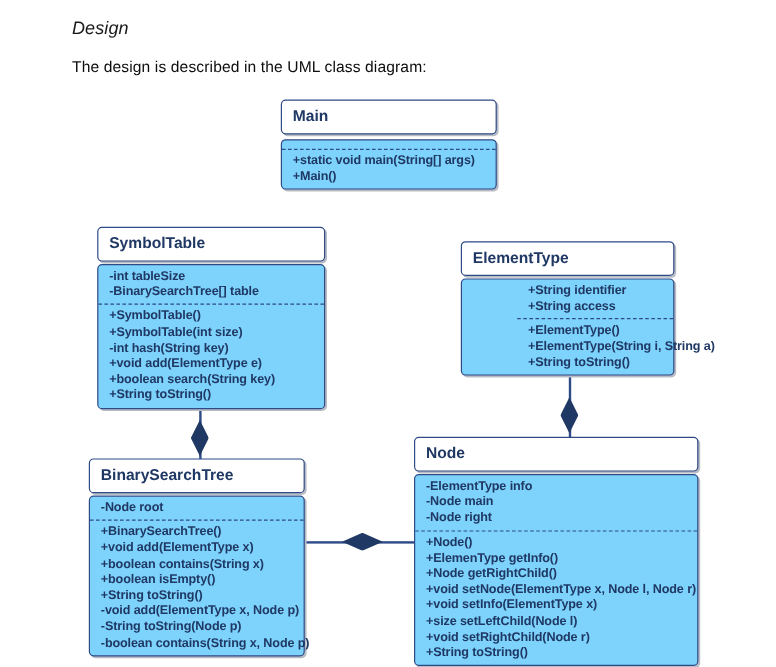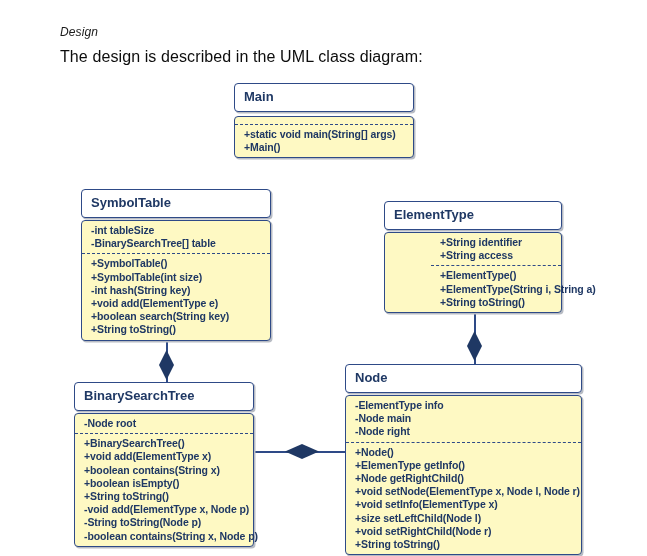--- a/index.html
+++ b/index.html
@@ -13,31 +13,31 @@
     font-family: "Liberation Sans", sans-serif;
     color: #000000;
     overflow: hidden;
     position: relative;
   }
 
   
   .doc-heading {
     position: absolute;
     left: 60px;
-    top: 25px;
-    font-size: 12px;
+    top: 15px;
+    font-size: 15px;
     font-style: italic;
     color: #1a1a1a;
     letter-spacing: 0.1px;
   }
   .doc-para {
     position: absolute;
     left: 60px;
     top: 48px;
-    font-size: 16px;
+    font-size: 13px;
     color: #0d0d0d;
     letter-spacing: 0.1px;
   }
 
   
   #uml-canvas {
     position: absolute;
     left: 0;
     top: 0;
     width: 513px;
@@ -60,21 +60,21 @@
     padding: 6px 0 6px 9px;
     line-height: 1.15;
     box-shadow: 1.5px 1.5px 0 0 #b8bcc4;
     position: relative;
     z-index: 2;
   }
   .uml-body {
     box-sizing: border-box;
     border: 1px solid #2E4A87;
     border-radius: 4px;
-    background: #fef9c3;
+    background: #7dd3fc;
     box-shadow: 1.5px 1.5px 0 0 #b8bcc4;
     position: relative;
     z-index: 2;
     padding: 0;
   }
   .uml-section {
     padding: 3px 6px 3px 9px;
   }
   .uml-section.attrs {
     border-bottom: 1px dashed #2E4A87;

